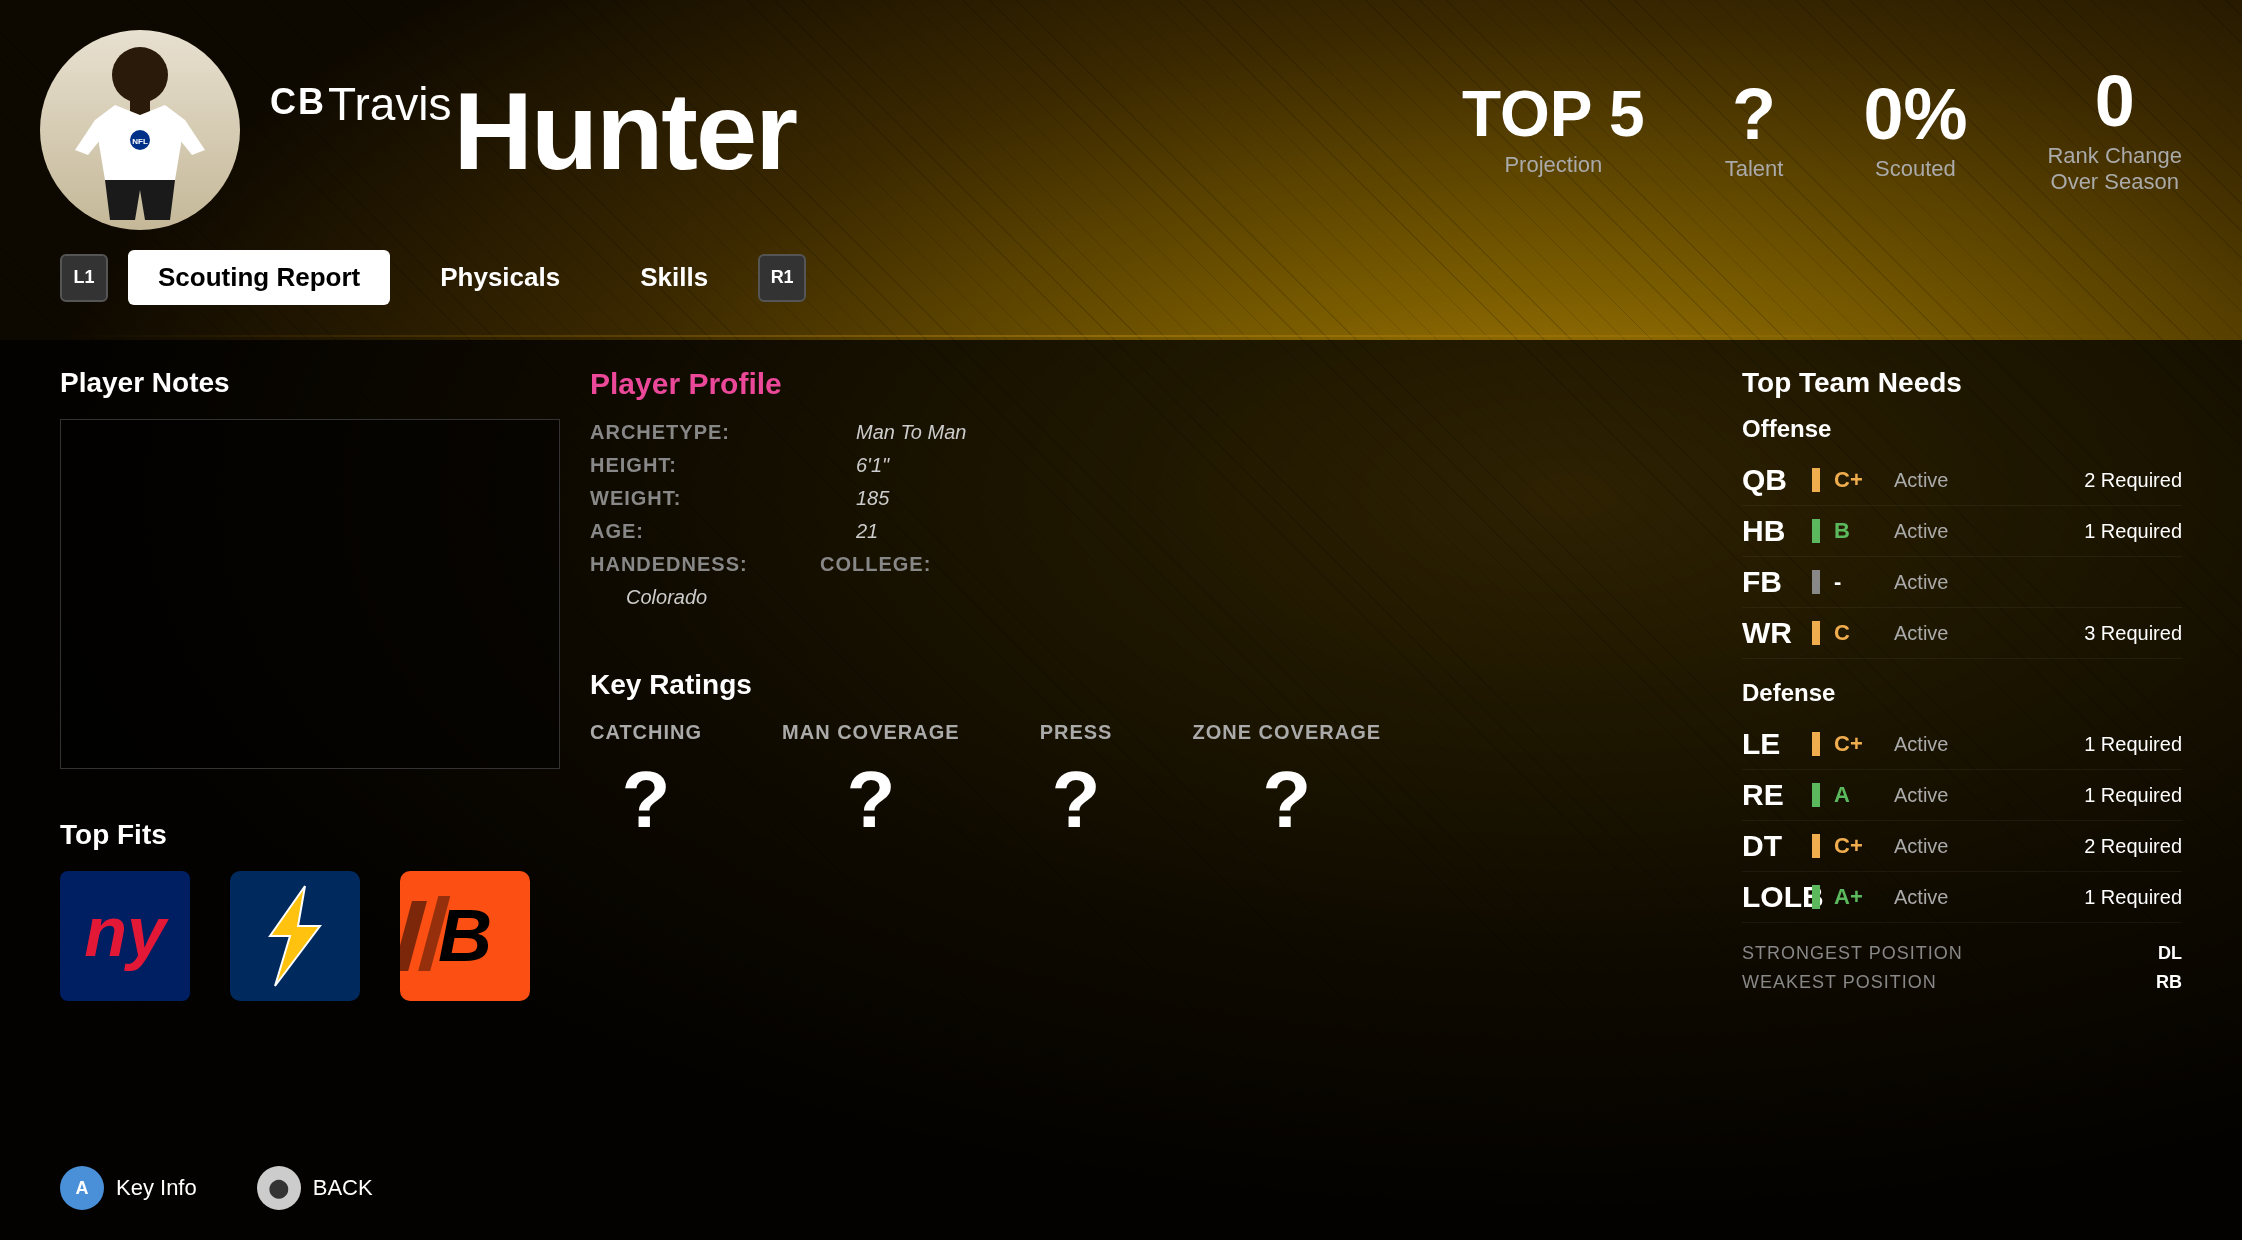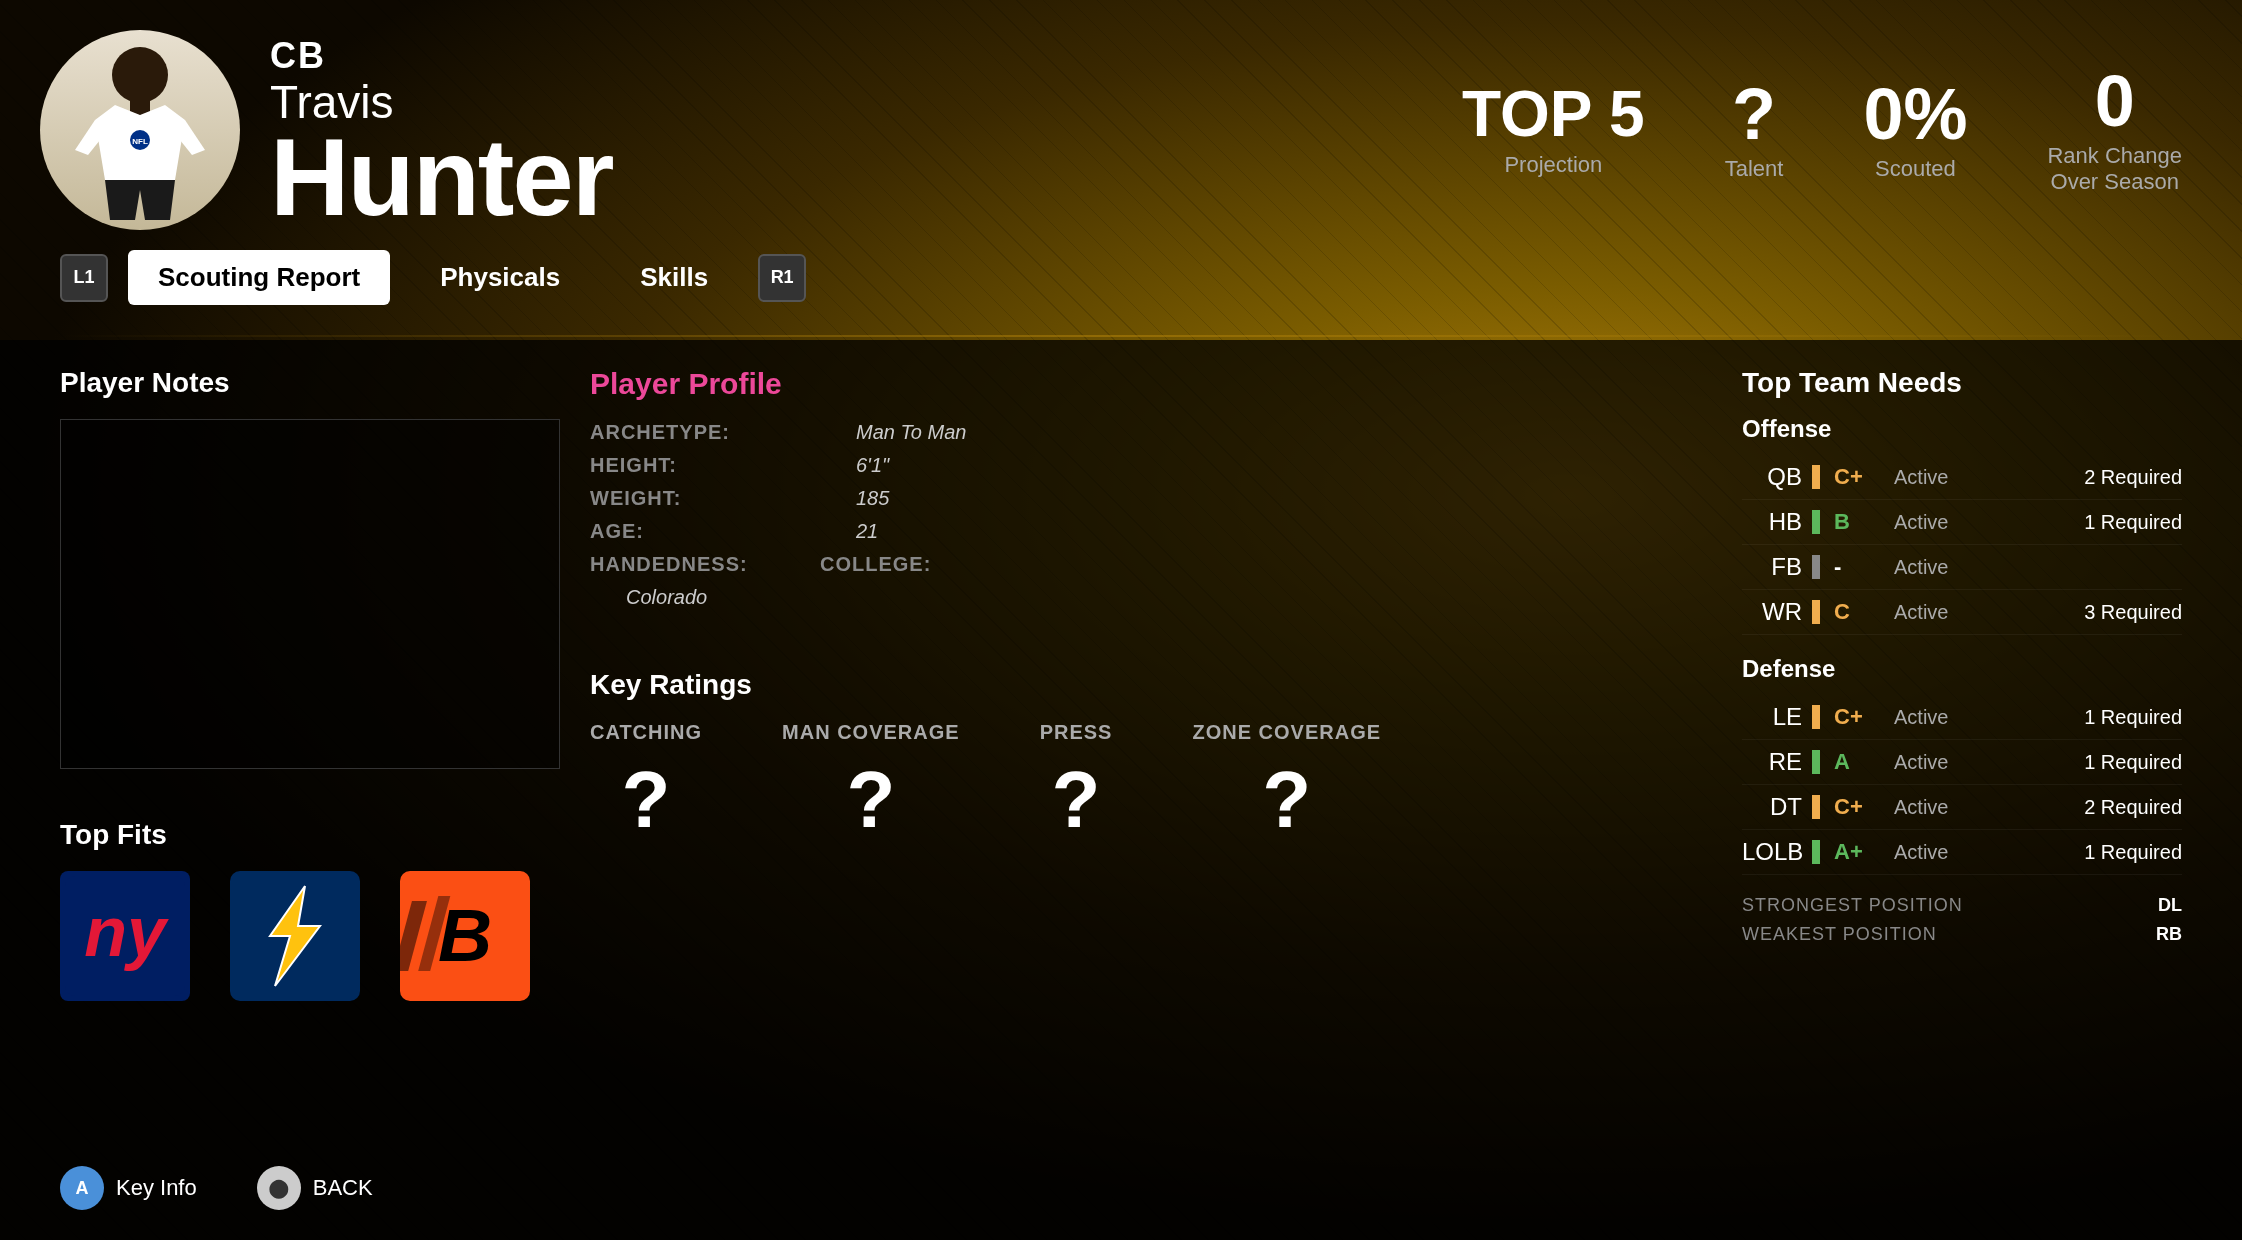--- a/index.html
+++ b/index.html
@@ -80,21 +80,20 @@
     }
 
     
     .avatar-img svg {
       width: 160px;
       height: 180px;
     }
 
     .player-info {
       display: flex;
-      flex-direction: column;
       gap: 2px;
     }
 
     .player-position {
       font-size: 36px;
       font-weight: bold;
       color: #ffffff;
       letter-spacing: 2px;
     }
 
@@ -339,25 +338,24 @@
 
     .needs-row {
       display: flex;
       align-items: center;
       padding: 8px 0;
       border-bottom: 1px solid rgba(255,255,255,0.05);
       gap: 10px;
     }
 
     .needs-pos {
-      font-size: 24px;
-      font-weight: normal;
+      font-size: 30px;
+      font-weight: bold;
       color: #fff;
       width: 60px;
-      text-align: right;
     }
 
     .needs-grade-bar {
       width: 8px;
       height: 24px;
       margin-right: 4px;
     }
 
     .needs-grade {
       font-size: 22px;

